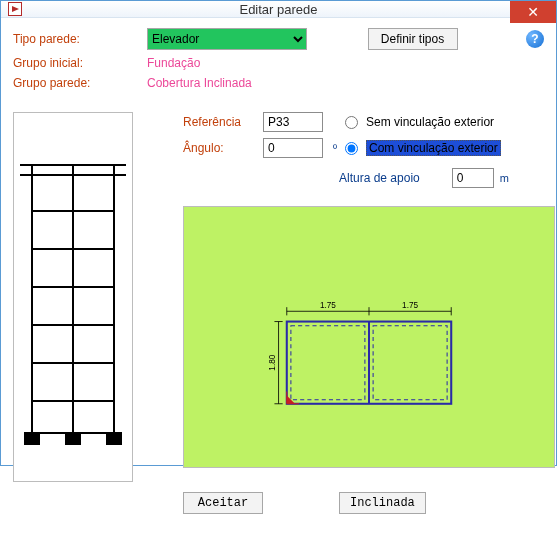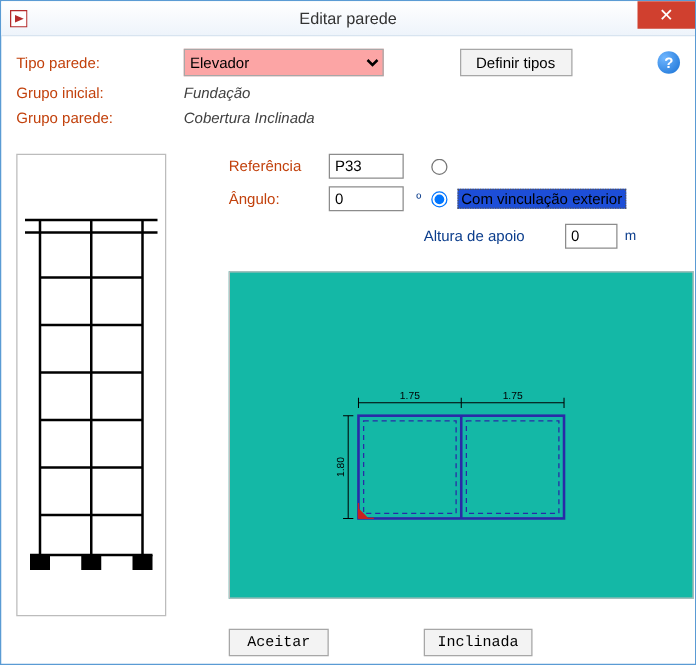--- a/index.html
+++ b/index.html
@@ -7,21 +7,21 @@
   body {
     font-family: "Segoe UI", Tahoma, sans-serif;
     font-size: 12px;
     background: #fff;
     width: 557px;
     height: 534px;
     overflow: hidden;
   }
   .window {
     width: 557px;
-    height: 532px;
+    height: 466px;
     border: 1px solid #5a9bd4;
     background: #fff;
     display: flex;
     flex-direction: column;
   }
   .titlebar {
     height: 28px;
     background: linear-gradient(#ffffff,#eef4fb);
     border-bottom: 1px solid #d8e4f0;
     display: flex;
@@ -57,26 +57,26 @@
     position: relative;
   }
   .toprow {
     display: grid;
     grid-template-columns: 130px 160px 1fr 26px;
     align-items: center;
     column-gap: 4px;
     row-gap: 6px;
   }
   .bluelabel { color: #c2410c; }
-  .redval { color: #404040; font-style: italic; }
+  .redval { color: #ec4899; }
   select {
     font: inherit;
     height: 22px;
     border: 1px solid #a7a7a7;
-    background: #fca5a5;
+    background: #22c55e;
   }
   .btn {
     font: inherit;
     height: 22px;
     min-width: 90px;
     padding: 0 10px;
     border: 1px solid #a7a7a7;
     background: #f3f3f3;
     cursor: pointer;
   }
@@ -139,21 +139,21 @@
     display: flex;
     align-items: center;
     gap: 6px;
     margin-top: 4px;
   }
   .hline .lab { color: #0b3d8c; margin-left: 6px; margin-right: 26px; }
   .hline input[type=text] { width: 42px; }
   .preview {
     flex: 1;
     border: 1px solid #bcbcbc;
-    background: #14b8a6;
+    background: #bef264;
     margin-top: 18px;
     position: relative;
   }
   .btnrow {
     display: flex;
     gap: 76px;
     margin-top: 24px;
     font-family: Liberation Mono, monospace;
   }
   .btnrow .btn { min-width: 80px; }
@@ -234,20 +234,21 @@
       </div>
 
       <div class="rightcol">
 
         <div class="params">
           <span class="bluelabel">Referência</span>
           <input type="text" value="P33" style="">
           <span></span>
           <label class="radio-line">
             <input type="radio" name="vinc" style="">
+            <span>Sem vinculação exterior</span>
           </label>
 
           <span class="bluelabel">Ângulo:</span>
           <input type="text" value="0" style="">
           <span class="unit">º</span>
           <label class="radio-line">
             <input type="radio" name="vinc" checked="" style="">
             <span class="radio-highlight">Com vinculação exterior</span>
           </label>
 

